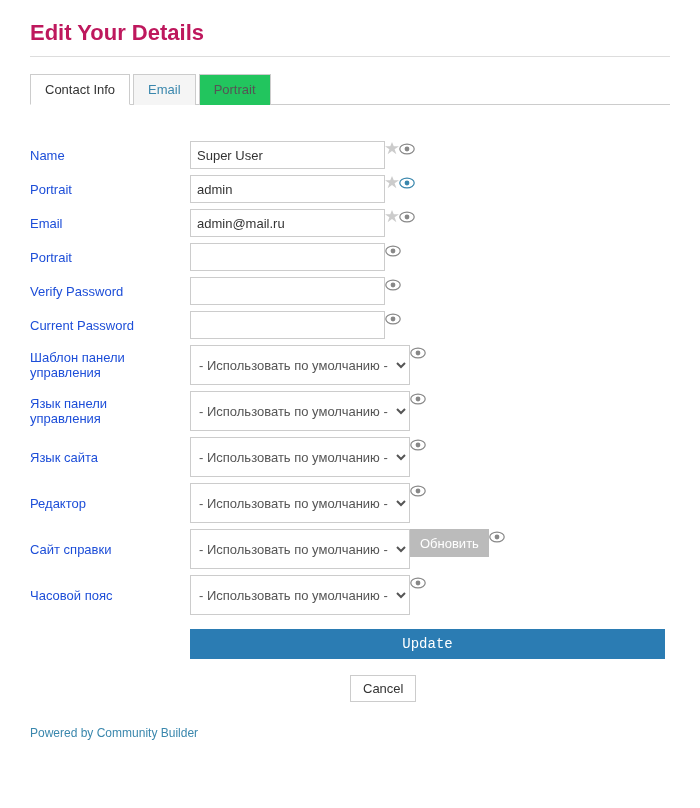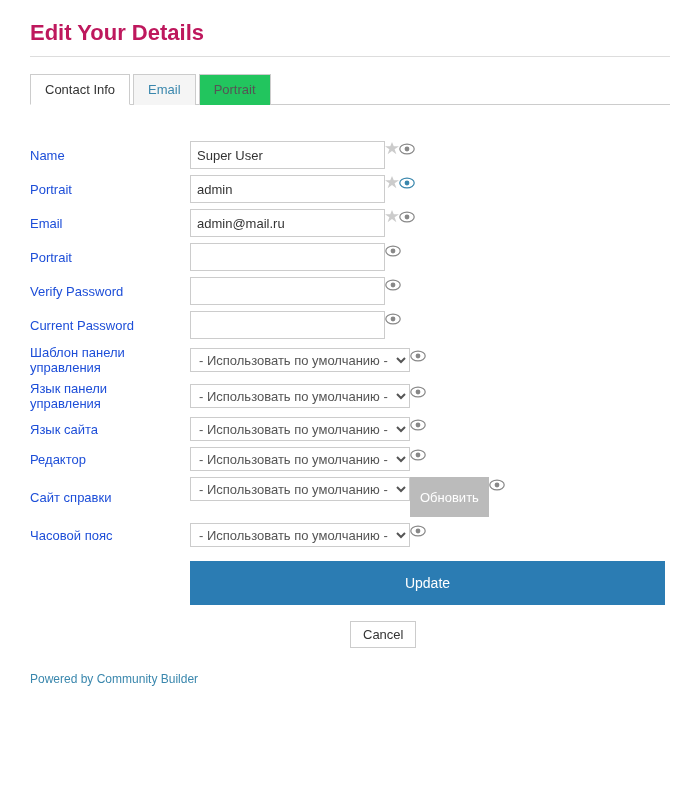--- a/index.html
+++ b/index.html
@@ -75,52 +75,53 @@
       width: 195px;
       height: 28px;
       border: 1px solid #ccc;
       padding: 4px 6px;
       font-size: 13px;
       color: #333;
       outline: none;
     }
     .select-input {
       width: 220px;
-      height: 24px;
+      height: 40px;
       border: 1px solid #ccc;
       padding: 2px 4px;
       font-size: 13px;
       color: #555;
       background: #fff;
       outline: none;
     }
     
     .btn-refresh {
       background: #bbb;
       color: #fff;
       border: none;
       padding: 4px 10px;
       font-size: 13px;
       cursor: pointer;
-      height: 40px;
+      height: 28px;
     }
     
     .btn-update {
       display: block;
       width: 100%;
       max-width: 475px;
       margin-left: 160px;
       margin-top: 14px;
       background: #2b7cb3;
       color: #fff;
       border: none;
-      padding: 14px;
+      padding: 7px;
       font-size: 14px;
       cursor: pointer;
       text-align: center;
+      font-family: Liberation Mono, monospace;
     }
     .btn-cancel {
       display: inline-block;
       margin-left: 160px;
       margin-top: 8px;
       background: #fff;
       color: #333;
       border: 1px solid #ccc;
       padding: 5px 12px;
       font-size: 13px;

